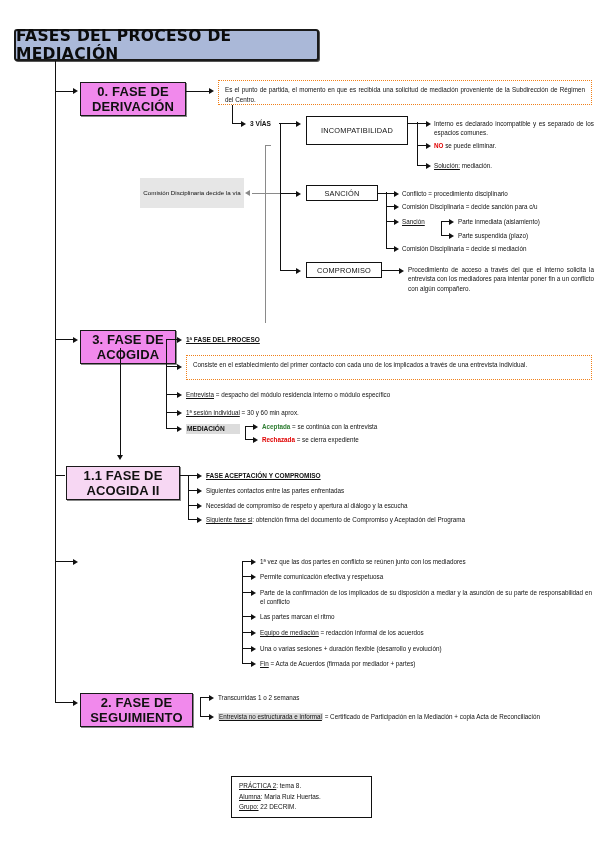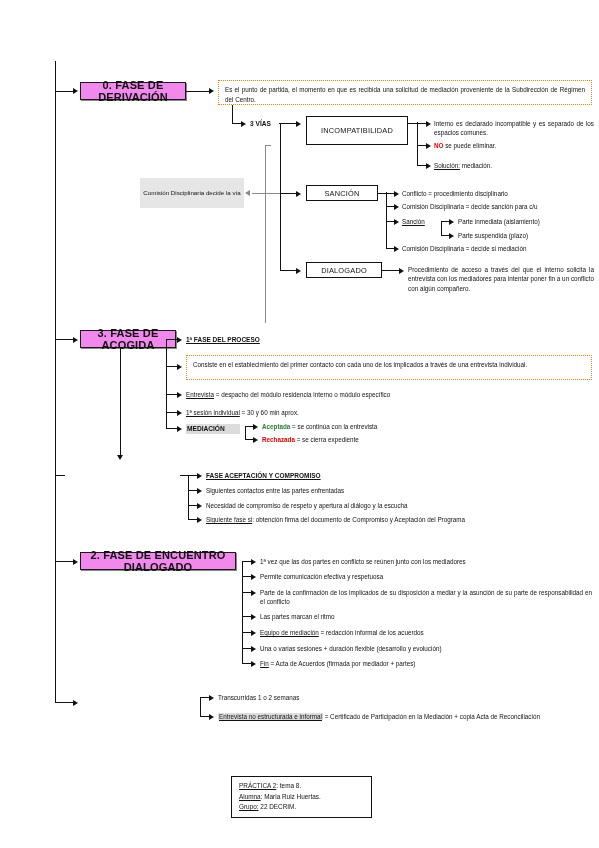--- a/index.html
+++ b/index.html
@@ -21,24 +21,24 @@
     font-family:"DejaVu Sans",sans-serif;
     font-weight:bold;font-size:15.5px;letter-spacing:.3px;
     color:#0b0b0b;
     box-shadow:1px 1px 0 #555;
   }
 
   
   .phase{
     border:1.6px solid #1a1a1a;
     display:flex;align-items:center;justify-content:center;
-    font-size:11px;font-weight:bold;letter-spacing:.15px;
+    font-size:13px;font-weight:bold;letter-spacing:.15px;
     color:#111;text-align:center;
     box-shadow:1px 1px 0 #888;
-    padding:0 3px;
+    padding:16px 3px;
   }
   .pink-strong{background:#f189ec;}
   .pink-light{background:#f7d7f3;}
 
   
   .plainbox{
     border:1.4px solid #111;background:#fff;
     display:flex;align-items:center;justify-content:center;
     font-size:7.4px;color:#111;letter-spacing:.2px;
   }
@@ -85,20 +85,21 @@
   .footer{
     border:1.2px solid #111;background:#fff;
     padding:4px 7px;font-size:6.4px;line-height:1.65;
   }
 </style>
 </head>
 <body>
 
 <div class="page">
 
+  <div class="abs title-banner">FASES DEL PROCESO DE MEDIACIÓN</div>
 
   <div class="vline abs" style="left:55px;top:61px;height:31px;"></div>
   <div class="hline abs" style="left:55px;top:91px;width:18px;"></div>
   <div class="arrow abs" style="left:73px;top:88px;"></div>
 
   <div class="vline abs" style="left:55px;top:91px;height:612px;"></div>
 
   <div class="abs phase pink-strong" style="left:80px;top:82px;width:106px;height:18px;">0. FASE DE DERIVACIÓN</div>
 
   <div class="hline abs" style="left:186px;top:90.5px;width:24px;"></div>
@@ -171,21 +172,21 @@
   <div class="hline abs" style="left:441px;top:235px;width:9px;"></div>
   <div class="arrow abs" style="left:449px;top:232.5px;"></div>
   <div class="abs txt" style="left:458px;top:231px;width:150px;">Parte suspendida (plazo)</div>
 
   <div class="hline abs" style="left:386px;top:248px;width:9px;"></div>
   <div class="arrow abs" style="left:394px;top:245.5px;"></div>
   <div class="abs txt" style="left:402px;top:244px;width:196px;">Comisión Disciplinaria = decide si mediación</div>
 
   <div class="hline abs" style="left:280px;top:270px;width:17px;"></div>
   <div class="arrow abs" style="left:296px;top:267.5px;"></div>
-  <div class="abs plainbox" style="left:306px;top:262px;width:76px;height:16px;">DIALOGADO</div>
+  <div class="abs plainbox" style="left:306px;top:262px;width:76px;height:16px;">COMPROMISO</div>
 
   <div class="hline abs" style="left:382px;top:270px;width:18px;"></div>
   <div class="arrow abs" style="left:399px;top:267.5px;"></div>
   <div class="abs txt just" style="left:408px;top:265px;width:186px;">Procedimiento de acceso a través del que el interno solicita la entrevista con los mediadores para intentar poner fin a un conflicto con algún compañero.</div>
 
   <div class="hline abs" style="left:55px;top:339px;width:18px;"></div>
   <div class="arrow abs" style="left:73px;top:336.5px;"></div>
   <div class="abs phase pink-strong" style="left:80px;top:330px;width:96px;height:18px;">3. FASE DE ACOGIDA</div>
 
   <div class="vline abs" style="left:166px;top:339px;height:90px;"></div>
@@ -223,20 +224,21 @@
   <div class="hline abs" style="left:245px;top:439px;width:9px;"></div>
   <div class="arrow abs" style="left:253px;top:436.5px;"></div>
   <div class="abs txt" style="left:262px;top:435px;width:220px;">
     <span class="red">Rechazada</span><span> = se cierra expediente</span>
   </div>
 
   <div class="vline abs" style="left:120px;top:348px;height:109px;"></div>
   <div class="arrow abs" style="left:117px;top:455px;border-left:3px solid transparent;border-right:3px solid transparent;border-top:5px solid #111;border-bottom:none;"></div>
 
   <div class="hline abs" style="left:55px;top:475px;width:10px;"></div>
+  <div class="abs phase pink-light" style="left:66px;top:466px;width:114px;height:18px;">1.1 FASE DE ACOGIDA II</div>
 
   <div class="vline abs" style="left:188px;top:475px;height:45px;"></div>
 
   <div class="hline abs" style="left:180px;top:475px;width:9px;"></div>
   <div class="hline abs" style="left:188px;top:475px;width:10px;"></div>
   <div class="arrow abs" style="left:197px;top:472.5px;"></div>
   <div class="abs txt u b" style="left:206px;top:471px;width:240px;font-size:6.5px;">FASE ACEPTACIÓN Y COMPROMISO</div>
 
   <div class="hline abs" style="left:188px;top:490px;width:10px;"></div>
   <div class="arrow abs" style="left:197px;top:487.5px;"></div>
@@ -247,21 +249,20 @@
   <div class="abs txt" style="left:206px;top:501px;width:380px;">Necesidad de compromiso de respeto y apertura al diálogo y la escucha</div>
 
   <div class="hline abs" style="left:188px;top:519px;width:10px;"></div>
   <div class="arrow abs" style="left:197px;top:516.5px;"></div>
   <div class="abs txt" style="left:206px;top:515px;width:390px;">
     <span class="u">Siguiente fase si</span><span>: obtención firma del documento de Compromiso y Aceptación del Programa</span>
   </div>
 
   <div class="hline abs" style="left:55px;top:561px;width:18px;"></div>
   <div class="arrow abs" style="left:73px;top:558.5px;"></div>
-  <div class="abs phase pink-strong" style="left:80px;top:552px;width:156px;height:18px;">2. FASE DE ENCUENTRO DIALOGADO</div>
 
   <div class="vline abs" style="left:242px;top:561px;height:102px;"></div>
 
   <div class="hline abs" style="left:242px;top:561px;width:10px;"></div>
   <div class="arrow abs" style="left:251px;top:558.5px;"></div>
   <div class="abs txt" style="left:260px;top:557px;width:336px;">1ª vez que las dos partes en conflicto se reúnen junto con los mediadores</div>
 
   <div class="hline abs" style="left:242px;top:576px;width:10px;"></div>
   <div class="arrow abs" style="left:251px;top:573.5px;"></div>
   <div class="abs txt" style="left:260px;top:572px;width:336px;">Permite comunicación efectiva y respetuosa</div>
@@ -285,20 +286,21 @@
   <div class="abs txt" style="left:260px;top:644px;width:336px;">Una o varias sesiones + duración flexible (desarrollo y evolución)</div>
 
   <div class="hline abs" style="left:242px;top:663px;width:10px;"></div>
   <div class="arrow abs" style="left:251px;top:660.5px;"></div>
   <div class="abs txt" style="left:260px;top:659px;width:336px;">
     <span class="u">Fin</span><span> = Acta de Acuerdos (firmada por mediador + partes)</span>
   </div>
 
   <div class="hline abs" style="left:55px;top:702px;width:18px;"></div>
   <div class="arrow abs" style="left:73px;top:699.5px;"></div>
+  <div class="abs phase pink-strong" style="left:80px;top:693px;width:113px;height:18px;">2. FASE DE SEGUIMIENTO</div>
 
   <div class="vline abs" style="left:200px;top:697px;height:20px;"></div>
   <div class="hline abs" style="left:200px;top:697px;width:10px;"></div>
   <div class="arrow abs" style="left:209px;top:694.5px;"></div>
   <div class="abs txt" style="left:218px;top:693px;width:330px;">Transcurridas 1 o 2 semanas</div>
 
   <div class="hline abs" style="left:200px;top:716px;width:10px;"></div>
   <div class="arrow abs" style="left:209px;top:713.5px;"></div>
   <div class="abs txt" style="left:218px;top:712px;width:372px;">
     <span class="u hl">Entrevista no estructurada e informal</span><span> = Certificado de Participación en la Mediación + copia Acta de Reconciliación</span>

